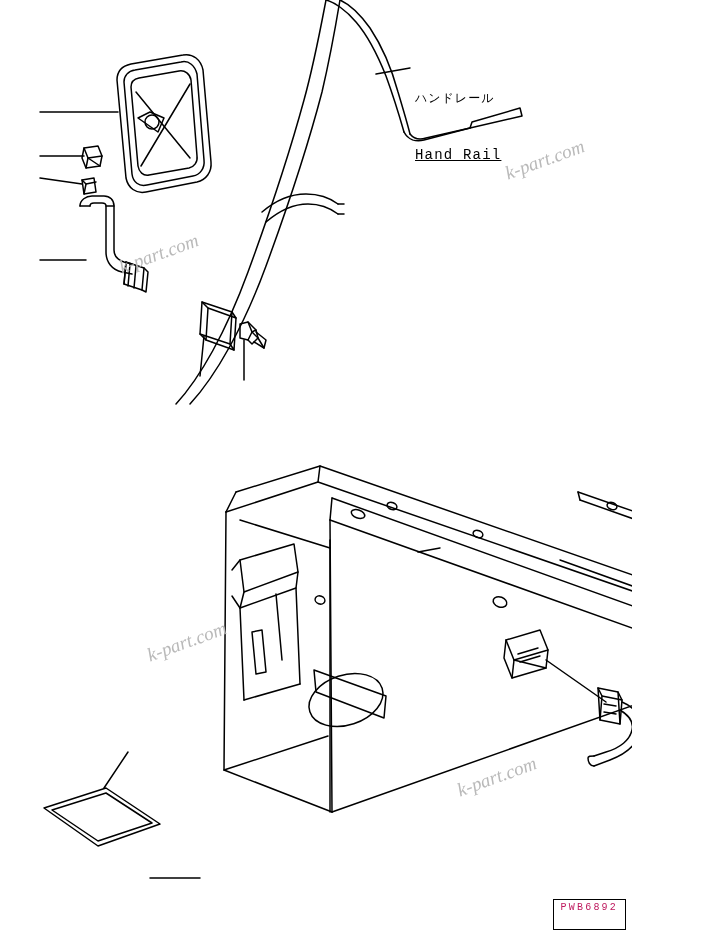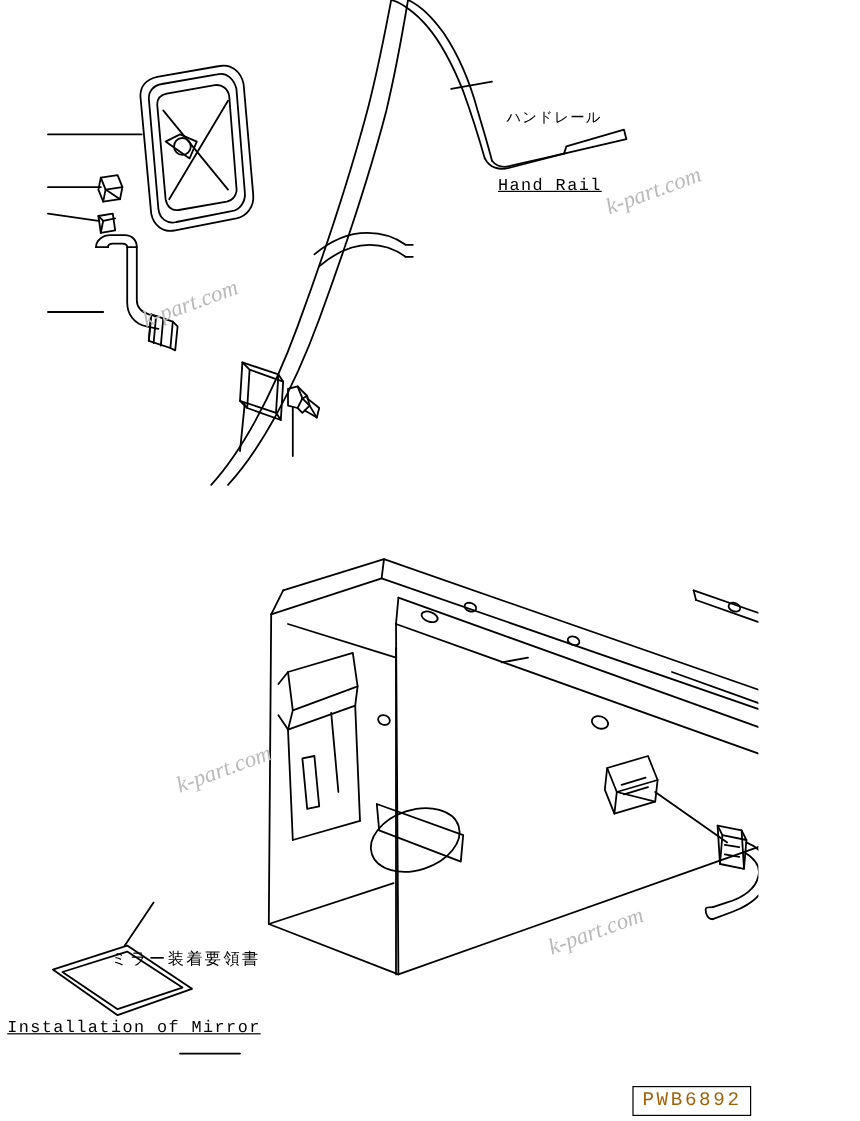--- a/index.html
+++ b/index.html
@@ -7,21 +7,20 @@
     padding: 0;
     background: #ffffff;
   }
   #page {
     position: relative;
     width: 632px;
     height: 934px;
     background: #ffffff;
     overflow: hidden;
     font-family: "Liberation Sans", sans-serif;
-    text-align: right;
   }
   .svg-layer {
     position: absolute;
     left: 0;
     top: 0;
     width: 717px;
     height: 934px;
   }
   .label {
     position: absolute;
@@ -52,25 +51,25 @@
     white-space: nowrap;
     transform: rotate(-20deg);
     transform-origin: left center;
     user-select: none;
   }
   #part-number {
     position: absolute;
     right: 6px;
     bottom: 4px;
     border: 1.4px solid #000;
-    padding: 2px 7px 3px 7px;
+    padding: 2px 7px 16px 7px;
     font-family: "Liberation Mono", monospace;
-    font-size: 16px;
+    font-size: 10px;
     letter-spacing: 2.2px;
-    color: #a16207;
+    color: #be185d;
     background: #fff;
   }
   #footer-label {
     left: 6px;
     bottom: 26px;
   }
   #handrail-label {
     left: 415px;
     top: 50px;
   }
@@ -271,24 +270,20 @@
       </g>
     </g>
   </svg>
 
   <div class="label" id="handrail-label">
     <span class="jp">ハンドレール</span>
     <span class="en">Hand Rail</span>
   </div>
 
 
-  <div class="label" id="footer-label">
-    <span class="jp" style="font-size:13.5px;letter-spacing:2px;">ミラー装着要領書</span>
-    <span class="en">Installation of Mirror</span>
-  </div>
 
   <div class="watermark" style="left:506px; top:163px;">k-part.com</div>
   <div class="watermark" style="left:120px; top:257px;">k-part.com</div>
   <div class="watermark" style="left:148px; top:645px;">k-part.com</div>
   <div class="watermark" style="left:458px; top:780px;">k-part.com</div>
 
   <div id="part-number">PWB6892</div>
 
 </div>
 

